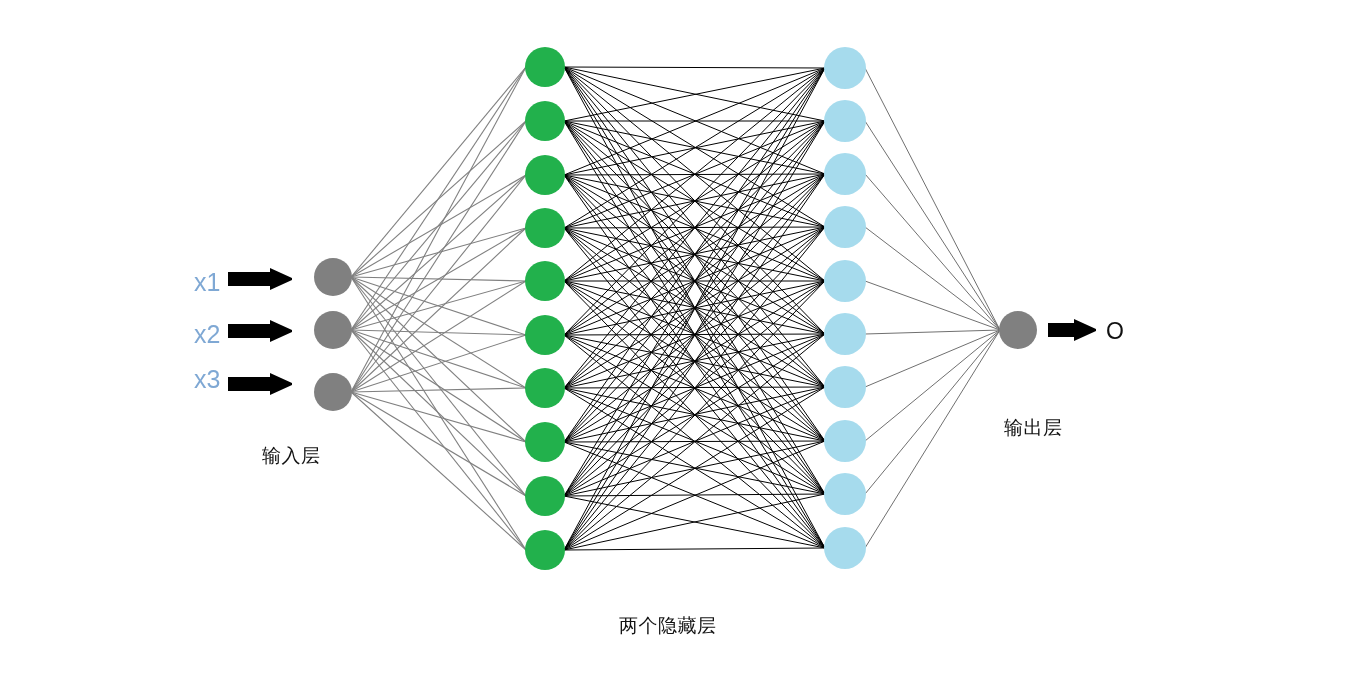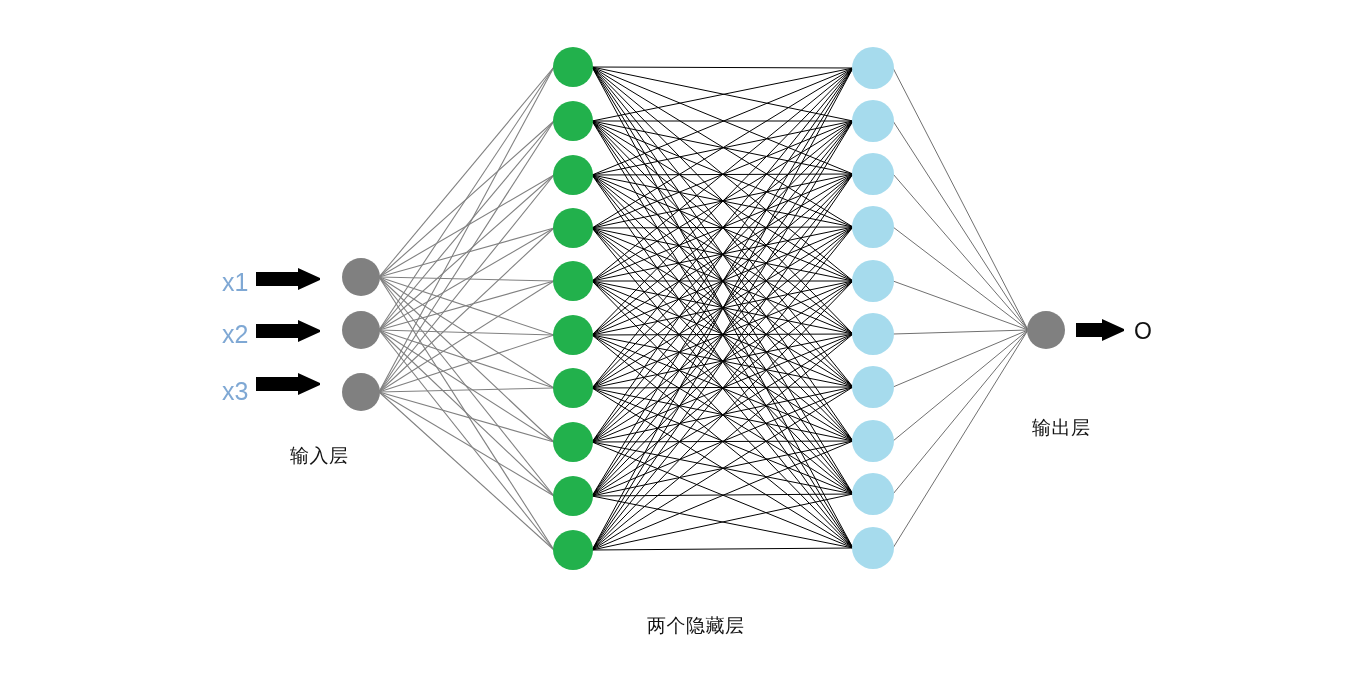--- a/index.html
+++ b/index.html
@@ -13,21 +13,20 @@
     height: 690px;
     font-family: "Liberation Sans", "DejaVu Sans", sans-serif;
     overflow: hidden;
     position: relative;
   }
   #diagram-root {
     position: relative;
     width: 1159px;
     height: 690px;
     background: #ffffff;
-    margin-left: 28px;
   }
   svg#net-svg {
     position: absolute;
     left: 0;
     top: 0;
     width: 1370px;
     height: 690px;
     display: block;
   }
   .layer-caption {
@@ -245,21 +244,21 @@
         <polygon points="269.5,323.5 280,331 269.5,338.5" fill="#ffffff" stroke="none" opacity="0"></polygon>
         <polygon points="228,377 270,377 270,373 292,382.9 292,385.1 270,395 270,391 228,391" fill="#000000" stroke="none"></polygon>
         <polygon points="269.5,376.5 280,384 269.5,391.5" fill="#ffffff" stroke="none" opacity="0"></polygon>
         <polygon points="1048,323 1074,323 1074,319 1096,328.9 1096,331.1 1074,341 1074,337 1048,337" fill="#000000" stroke="none"></polygon>
         <polygon points="1073.5,322.5 1084,330 1073.5,337.5" fill="#ffffff" stroke="none" opacity="0"></polygon>
       </g>
   </svg>
 
   <span class="input-var-label" id="lbl-x1" style="left: 194px; top: 268px;">x1</span>
   <span class="input-var-label" id="lbl-x2" style="left: 194px; top: 320px; text-align: right;">x2</span>
-  <span class="input-var-label" id="lbl-x3" style="left: 194px; top: 377px;">x3</span>
+  <span class="input-var-label" id="lbl-x3" style="left: 194px; top: 365px;">x3</span>
 
   <span class="output-var-label" id="lbl-o" style="left: 1106px; top: 318px;">O</span>
 
   <span class="layer-caption" id="cap-input" style="left: 262px; top: 443px; font-family: Liberation Mono, monospace;">输入层</span>
   <span class="layer-caption" id="cap-hidden" style="left: 619px; top: 613px;">两个隐藏层</span>
   <span class="layer-caption" id="cap-output" style="left: 1004px; top: 415px;">输出层</span>
 
 </div>
 
 </body></html>

